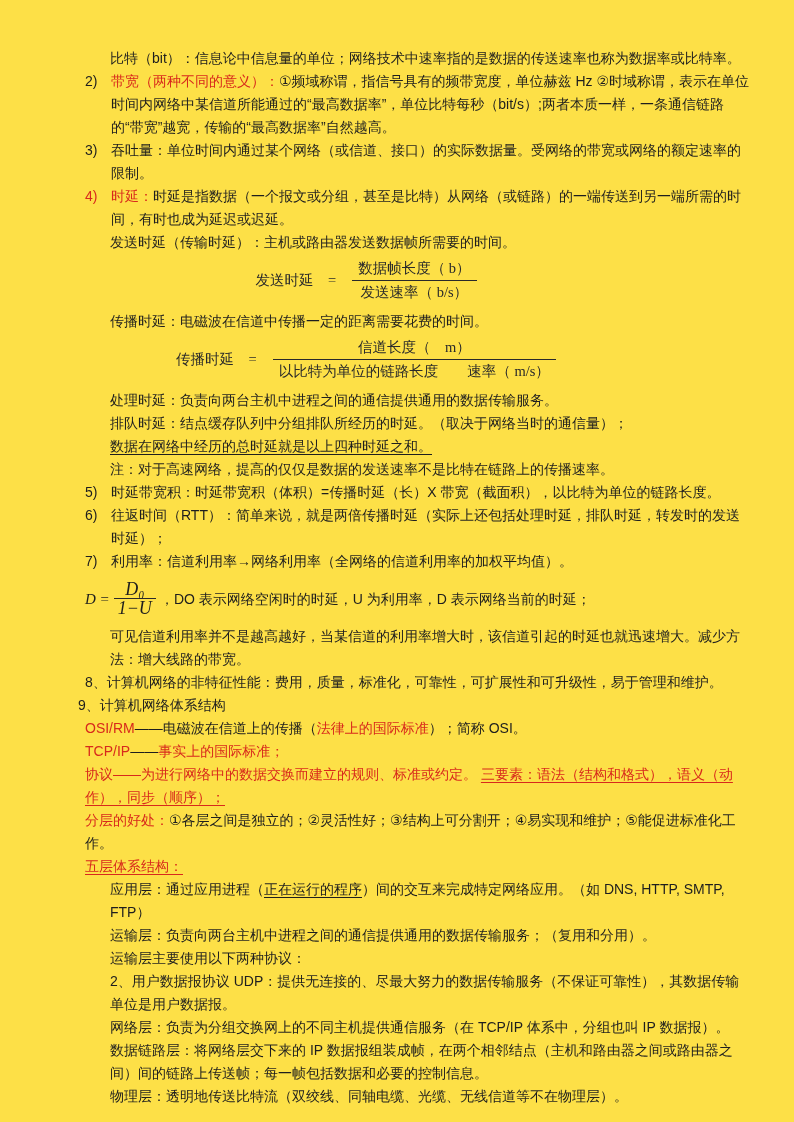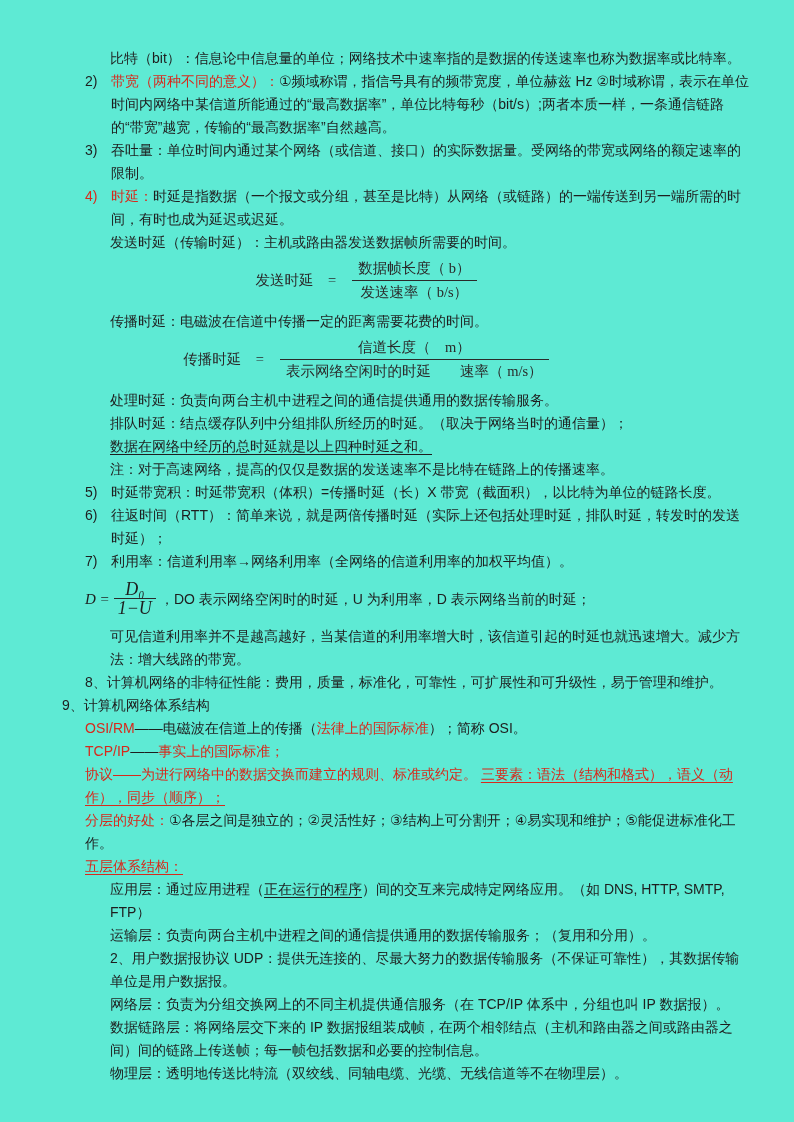--- a/index.html
+++ b/index.html
@@ -1,29 +1,29 @@
 <!DOCTYPE html>
 <html><head>
 <meta charset="utf-8">
 <style>
   html,body{margin:0;padding:0;background:#ffffff;}
   .page{
     position:relative;
     width:794px;height:1122px;
     box-sizing:border-box;
-    background:#5eead4;
+    background:#fde047;
     padding:47px 44px 0 62px;
     font-family:"Liberation Sans","DejaVu Sans",sans-serif;
     font-size:14px;
     line-height:23px;
     color:#1e1e1e;
     overflow:hidden;
   }
   .para{margin:0;}
-  .indent-0{margin-left:0;}
+  .indent-0{margin-left:16px;}
   .indent-1{margin-left:23px;}
   .indent-2{margin-left:48px;}
   .num-item{margin-left:23px;display:flex;}
   .num-item .marker{flex:none;width:26px;}
   .num-item .content{flex:1;}
   .seg{white-space:pre-wrap;}
   .red{color:#d8291c;}
   .ul{text-decoration:underline;text-underline-offset:3px;}
   
   .formula{
@@ -73,21 +73,21 @@
         <span class="marker">3)</span>
         <span class="content"><span class="seg">吞吐量：单位时间内通过某个网络（或信道、接口）的实际数据量。受网络的带宽或网络的额定速率的限制。</span></span>
       </div>
       <div class="para num-item">
         <span class="marker red">4)</span>
         <span class="content"><span class="seg red">时延：</span><span class="seg">时延是指数据（一个报文或分组，甚至是比特）从网络（或链路）的一端传送到另一端所需的时间，有时也成为延迟或迟延。</span></span>
       </div>
       <div class="para indent-2"><span class="seg">发送时延（传输时延）：主机或路由器发送数据帧所需要的时间。</span></div>
       <div class="formula"><span class="flead">发送时延　=</span><span class="frac"><span class="fnum">数据帧长度（ b）</span><span class="fden">发送速率（ b/s）</span></span></div>
       <div class="para indent-2"><span class="seg">传播时延：电磁波在信道中传播一定的距离需要花费的时间。</span></div>
-      <div class="formula"><span class="flead">传播时延　=</span><span class="frac"><span class="fnum">信道长度（　m）</span><span class="fden">表示网络空闲时的时延　　速率（ m/s）</span></span></div>
+      <div class="formula"><span class="flead">传播时延　=</span><span class="frac"><span class="fnum">信道长度（　m）</span><span class="fden">以比特为单位的链路长度　　速率（ m/s）</span></span></div>
       <div class="para indent-2"><span class="seg">处理时延：负责向两台主机中进程之间的通信提供通用的数据传输服务。</span></div>
       <div class="para indent-2"><span class="seg">排队时延：结点缓存队列中分组排队所经历的时延。（取决于网络当时的通信量）；</span></div>
       <div class="para indent-2"><span class="seg ul">数据在网络中经历的总时延就是以上四种时延之和。</span></div>
       <div class="para indent-2"><span class="seg">注：对于高速网络，提高的仅仅是数据的发送速率不是比特在链路上的传播速率。</span></div>
       <div class="para num-item">
         <span class="marker">5)</span>
         <span class="content"><span class="seg">时延带宽积：时延带宽积（体积）=传播时延（长）X 带宽（截面积），以比特为单位的链路长度。</span></span>
       </div>
       <div class="para num-item">
         <span class="marker">6)</span>
@@ -108,18 +108,19 @@
       <div class="para indent-2"><span class="seg">可见信道利用率并不是越高越好，当某信道的利用率增大时，该信道引起的时延也就迅速增大。减少方法：增大线路的带宽。</span></div>
       <div class="para indent-1"><span class="seg">8、计算机网络的非特征性能：费用，质量，标准化，可靠性，可扩展性和可升级性，易于管理和维护。</span></div>
       <div class="para indent-0"><span class="seg">9、计算机网络体系结构</span></div>
       <div class="para indent-1"><span class="seg red">OSI/RM</span><span class="seg">——电磁波在信道上的传播（</span><span class="seg red">法律上的国际标准</span><span class="seg">）；简称 OSI。</span></div>
       <div class="para indent-1"><span class="seg red">TCP/IP</span><span class="seg">——</span><span class="seg red">事实上的国际标准；</span></div>
       <div class="para indent-1"><span class="seg red">协议——为进行网络中的数据交换而建立的规则、标准或约定。 </span><span class="seg red ul">三要素：语法（结构和格式），语义（动作），同步（顺序）；</span></div>
       <div class="para indent-1"><span class="seg red">分层的好处：</span><span class="seg">①各层之间是独立的；②灵活性好；③结构上可分割开；④易实现和维护；⑤能促进标准化工作。</span></div>
       <div class="para indent-1"><span class="seg red ul">五层体系结构：</span></div>
       <div class="para indent-2"><span class="seg">应用层：通过应用进程（</span><span class="seg ul">正在运行的程序</span><span class="seg">）间的交互来完成特定网络应用。（如 DNS, HTTP, SMTP, FTP）</span></div>
       <div class="para indent-2"><span class="seg">运输层：负责向两台主机中进程之间的通信提供通用的数据传输服务；（复用和分用）。</span></div>
+      <div class="para indent-2"><span class="seg">运输层主要使用以下两种协议：</span></div>
       <div class="para indent-2"><span class="seg">2、用户数据报协议 UDP：提供无连接的、尽最大努力的数据传输服务（不保证可靠性），其数据传输单位是用户数据报。</span></div>
       <div class="para indent-2"><span class="seg">网络层：负责为分组交换网上的不同主机提供通信服务（在 TCP/IP 体系中，分组也叫 IP 数据报）。</span></div>
       <div class="para indent-2"><span class="seg">数据链路层：将网络层交下来的 IP 数据报组装成帧，在两个相邻结点（主机和路由器之间或路由器之间）间的链路上传送帧；每一帧包括数据和必要的控制信息。</span></div>
       <div class="para indent-2"><span class="seg">物理层：透明地传送比特流（双绞线、同轴电缆、光缆、无线信道等不在物理层）。</span></div>
     </div>
 </div>
 
 </body></html>

